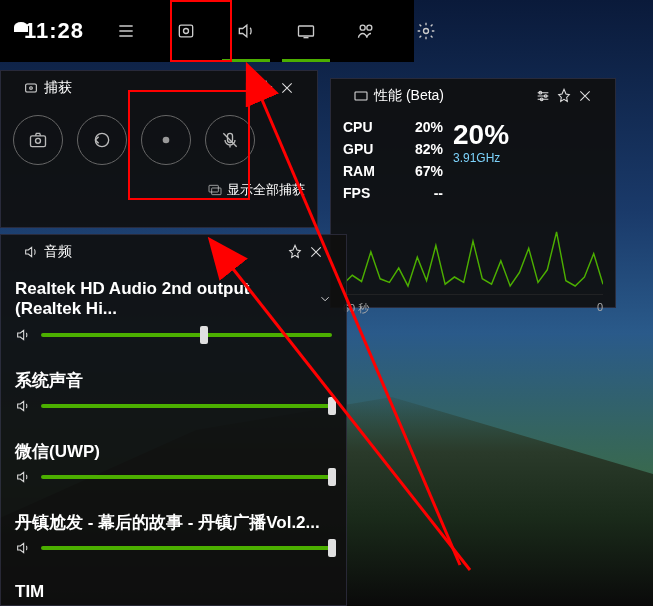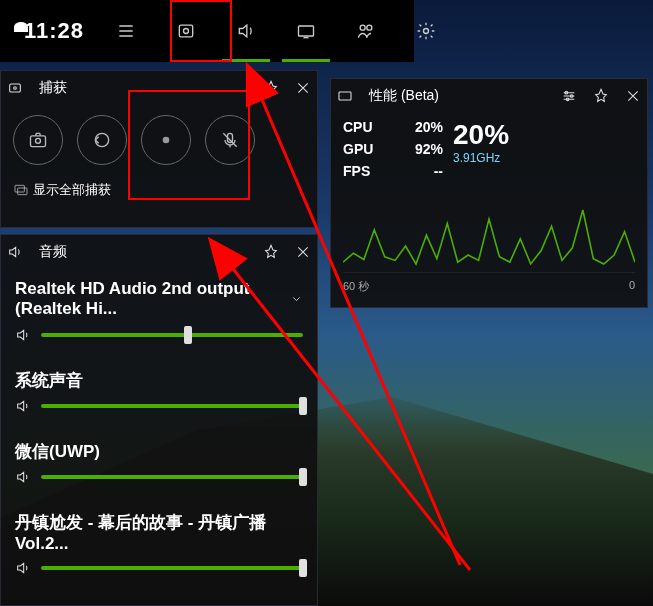--- a/index.html
+++ b/index.html
@@ -35,52 +35,52 @@
   }
   .red-box-top {
     position: absolute; left: 170px; top: 0; width: 62px; height: 62px; border: 2px solid #ff0000; z-index: 50; pointer-events: none;
   }
 
   
   .panel {
     position: absolute; background: rgba(15,15,15,0.92); border: 1px solid rgba(90,90,130,0.35);
   }
   .panel-header {
-    height: 34px; display: flex; align-items: center; padding: 0 6px; font-size: 14px; gap: 16px;
+    height: 34px; display: flex; align-items: center; padding: 0 22px; font-size: 14px; gap: 5px;
   }
   .panel-header .spacer { flex: 1; }
   .hicon { width: 16px; height: 16px; fill: none; stroke: #ddd; stroke-width: 1.6; cursor: pointer; }
   .panel-title { font-size: 14px; }
 
   
   #capture { left: 0; top: 70px; width: 318px; height: 158px; }
   .cap-row { display: flex; gap: 14px; padding: 10px 12px; }
   .cap-btn {
     width: 50px; height: 50px; border-radius: 50%; border: 1px solid #666; display: flex; align-items: center; justify-content: center; cursor: pointer;
   }
   .cap-btn svg { width: 20px; height: 20px; stroke: #bbb; fill: none; stroke-width: 1.6; }
-  .footer-link { font-size: 13px; padding: 6px 12px; display: flex; gap: 4px; align-items: center; }
+  .footer-link { font-size: 13px; padding: 6px 12px; display: flex; gap: 4px; align-items: center; justify-content: flex-end; }
   .footer-link svg { width: 16px; height: 16px; stroke: #ddd; fill: none; }
   .red-box-cap { position: absolute; left: 128px; top: 90px; width: 122px; height: 110px; border: 2px solid #ff0000; z-index: 50; pointer-events: none; }
 
   
-  #perf { left: 330px; top: 78px; width: 318px; height: 230px; }
+  #perf { left: 330px; top: 78px; width: 286px; height: 230px; }
   .perf-body { display: flex; padding: 6px 10px 4px 12px; gap: 10px; }
   .perf-stats { width: 100px; font-size: 14px; font-weight: 700; display: flex; flex-direction: column; gap: 6px; }
   .perf-stats .row { display: flex; justify-content: space-between; }
   .perf-main { flex: 1; }
   .perf-big { font-size: 28px; font-weight: 700; }
   .perf-sub { font-size: 12px; color: #7dd3fc; }
   .perf-right-num { font-size: 14px; font-weight: 600; text-align: right; width: 40px; }
   .chart-wrap { padding: 0 12px 4px 12px; position: relative; }
   .chart-wrap svg { width: 100%; height: 90px; display: block; }
   .chart-scale { display: flex; justify-content: space-between; font-size: 11px; color: #aaa; padding: 2px 12px 8px 12px; }
 
   
-  #audio { left: 0; top: 234px; width: 318px; height: 372px; overflow: hidden; }
+  #audio { left: 0; top: 234px; width: 347px; height: 372px; overflow: hidden; }
   .audio-device { padding: 10px 14px 2px 14px; font-size: 17px; font-weight: 700; display: flex; align-items: center; }
   .audio-device .spacer { flex: 1; }
   .slider-row { display: flex; align-items: center; gap: 10px; padding: 6px 14px 10px 14px; }
   .slider-row svg { width: 16px; height: 16px; stroke: #ddd; fill: none; stroke-width: 1.6; }
   .slider { flex: 1; height: 4px; background: #4caf00; border-radius: 2px; position: relative; }
   .slider .thumb { position: absolute; top: 50%; transform: translate(-50%,-50%); width: 8px; height: 18px; background: #e0e0e0; border-radius: 2px; }
   .sec-label { padding: 16px 16px 0 14px; font-size: 17px; font-weight: 700; }
 
   
   .arrows { position: absolute; inset: 0; z-index: 60; pointer-events: none; }
@@ -206,21 +206,25 @@
       </svg>
   </div>
   <div class="perf-body">
     <div class="perf-stats">
       <div class="row">
           <span>CPU</span>
           <span>20%</span>
         </div>
       <div class="row">
           <span>GPU</span>
-          <span>92%</span>
+          <span>82%</span>
+        </div>
+      <div class="row">
+          <span>RAM</span>
+          <span>67%</span>
         </div>
       <div class="row">
           <span>FPS</span>
           <span>--</span>
         </div>
     </div>
     <div class="perf-main">
       <div class="perf-big">20%</div>
       <div class="perf-sub">3.91GHz</div>
     </div>

